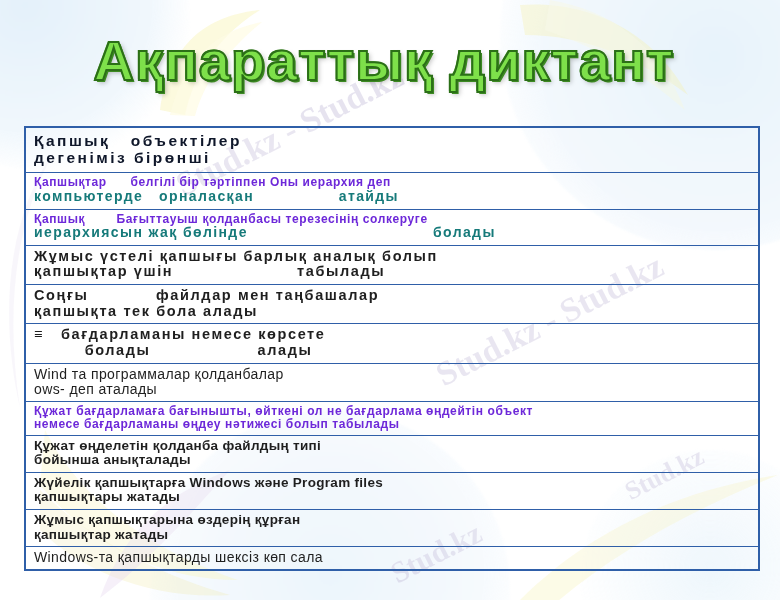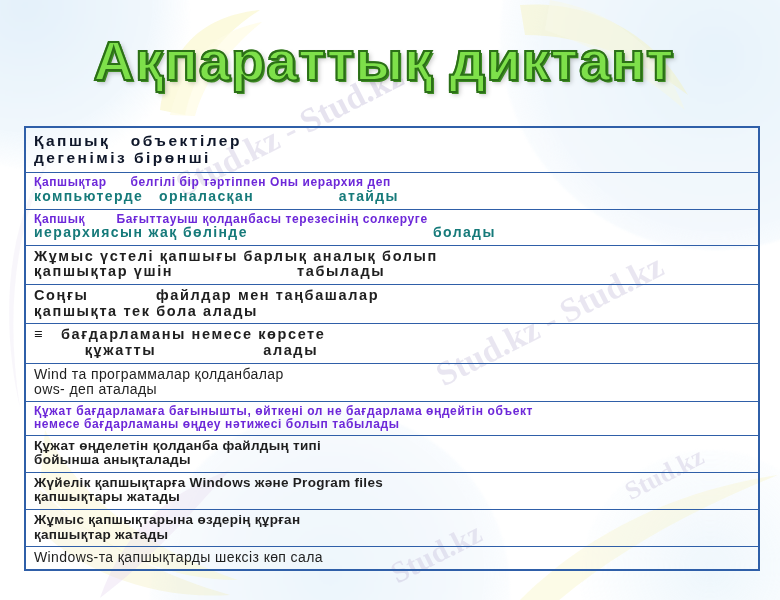--- a/index.html
+++ b/index.html
@@ -225,21 +225,21 @@
   </div>
 
   <div class="row">
     <span class="line t-spaced">Соңғы            файлдар мен таңбашалар</span>
     <span class="line t-spaced">қапшықта тек бола алады</span>
   </div>
 
 
   <div class="row">
     <span class="line t-spaced">≡   бағдарламаны немесе көрсете</span>
-    <span class="line t-spaced">         құжатты                   алады</span>
+    <span class="line t-spaced">         болады                   алады</span>
   </div>
 
   <div class="row">
     <span class="line t-plain">Wind та программалар қолданбалар</span>
     <span class="line t-plain">ows- деп аталады</span>
   </div>
 
   <div class="row">
     <span class="line t-teal">Құжат бағдарламаға бағынышты, өйткені ол не бағдарлама өңдейтін объект</span>
     <span class="line t-teal">немесе бағдарламаны өңдеу нәтижесі болып табылады</span>

